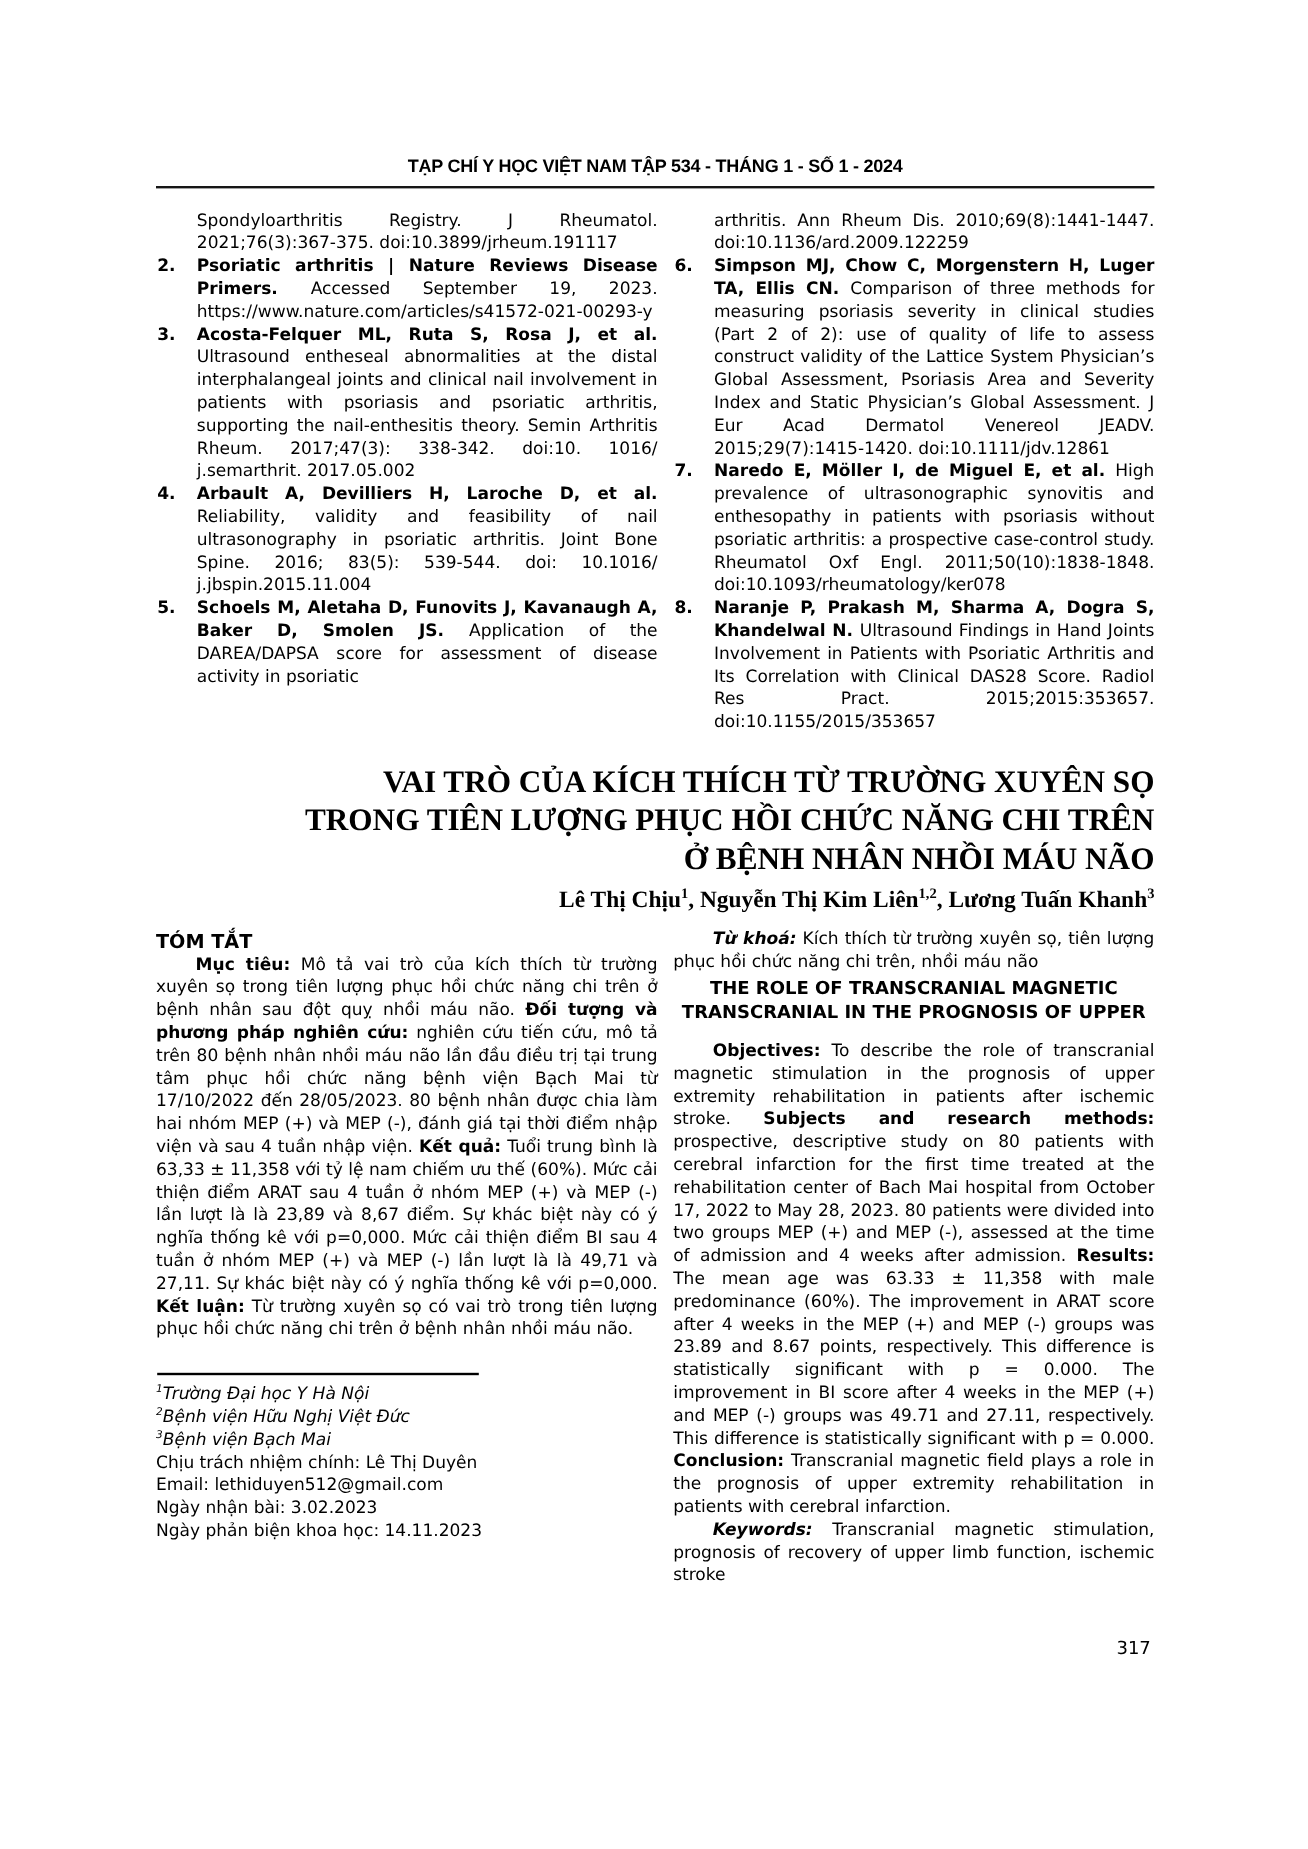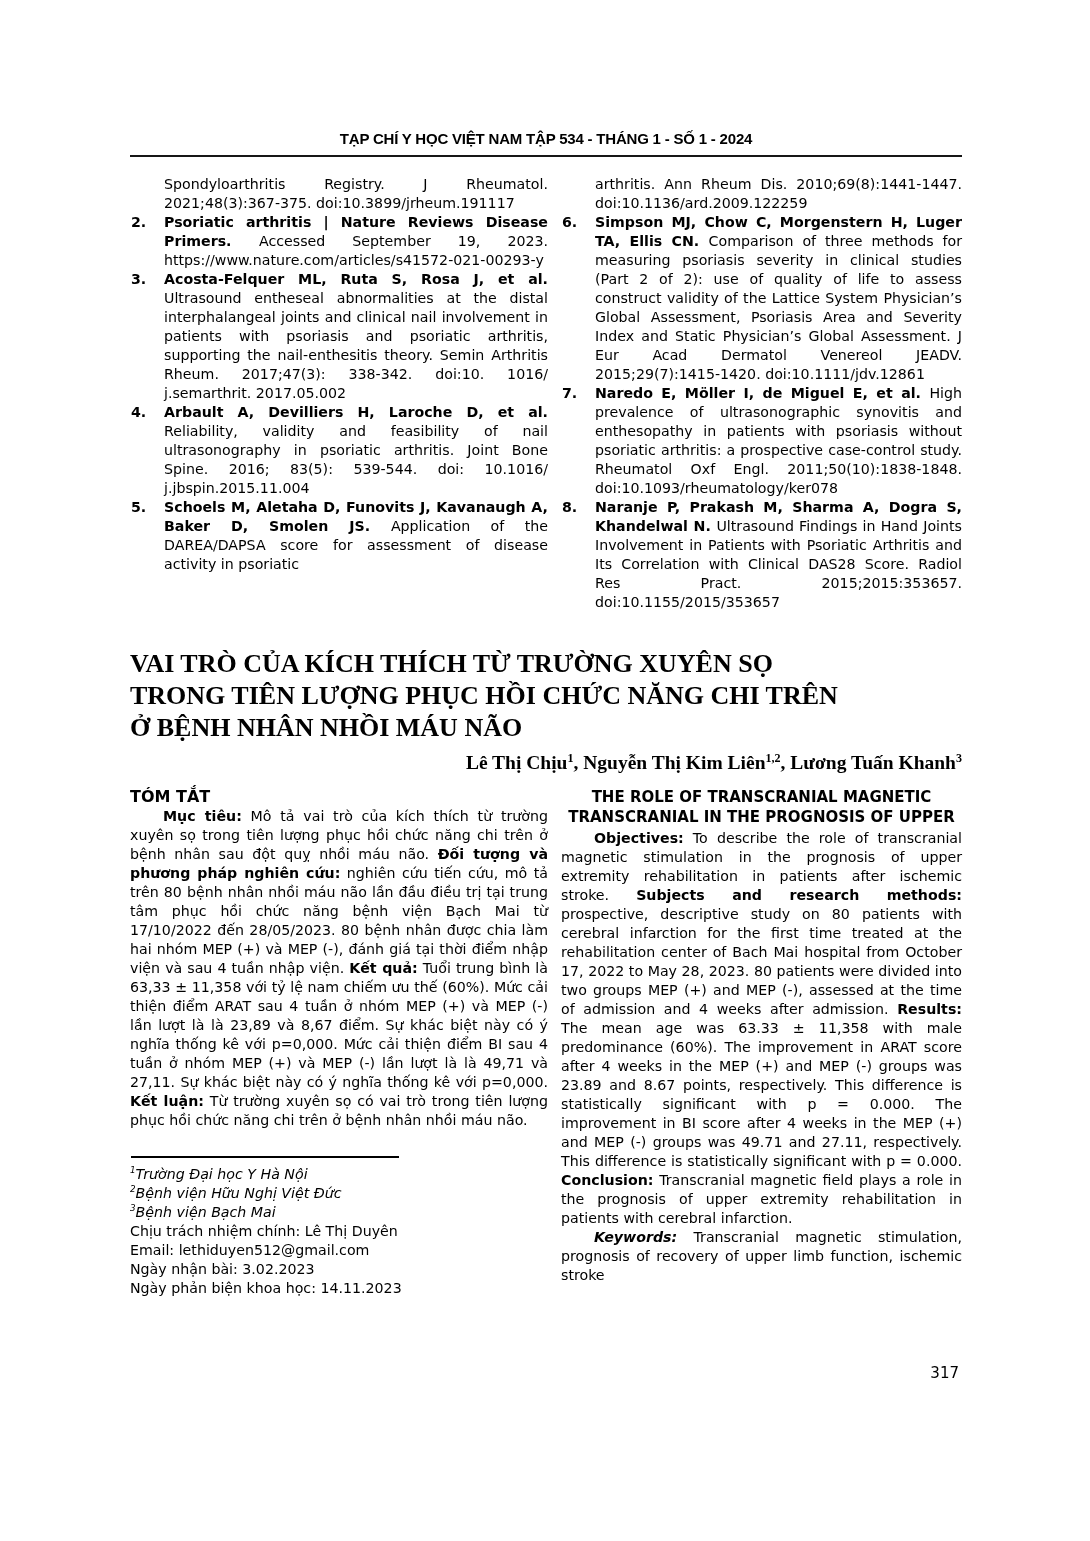--- a/index.html
+++ b/index.html
@@ -25,21 +25,21 @@
   .refs { margin-top: 18px; font-size: 14.2px; line-height: 19px; }
   .col-left  { width: 418px; }
   .col-right { width: 401px; }
   .ref-item { position: relative; padding-left: 34px; text-align: justify; }
   .ref-item.cont { }
   .ref-num { position: absolute; left: 1px; top: 0; font-weight: bold; }
   .ref-bold { font-weight: bold; }
 
   
   .article-title {
-    margin-top: 36px; text-align: left; font-weight: bold;
+    margin-top: 24px; text-align: right; font-weight: bold;
     font-family: "Liberation Serif", "DejaVu Serif", serif;
     font-size: 26px; line-height: 32px;
   }
   .article-title div { white-space: nowrap; }
   .authors-line {
     margin-top: 6px; text-align: right; font-weight: bold;
     font-family: "Liberation Serif", "DejaVu Serif", serif;
     font-size: 19.5px; line-height: 26px;
   }
   .authors-line sup { font-size: 0.62em; }
@@ -52,36 +52,36 @@
   .seg-bi { font-weight: bold; font-style: italic; }
   sup { font-size: 0.62em; vertical-align: super; line-height: 0; }
 
   
   .footnote-sep { width: 268px; border: none; border-top: 2px solid #000; margin: 26px 0 7px 1px; }
   .footnote-line { line-height: 19px; }
   .fn-i { font-style: italic; }
 
   
   .summary-heading { font-weight: bold; font-size: 16px; line-height: 21px; margin-top: 5px; }
-  .summary-title { font-weight: bold; text-align: center; font-size: 15px; line-height: 20px; margin: 1px 0 2px 0; }
+  .summary-title { font-weight: bold; text-align: center; font-size: 15px; line-height: 20px; margin: 1px 0 14px 0; }
   .summary-title div { white-space: nowrap; }
 
   .page-number { position: absolute; top: 1364px; right: 131px; font-size: 15px; }
 </style>
 </head>
 <body>
 
 <div class="page">
 
   <div class="journal-header">TẠP CHÍ Y HỌC VIỆT NAM TẬP 534 - THÁNG 1 - SỐ 1 - 2024</div>
   <hr class="header-rule">
 
   <div class="two-cols refs">
     <div class="col-left">
-        <div class="ref-item cont"><span>Spondyloarthritis Registry. J Rheumatol. 2021;48(3):367-375. doi:10.3899/jrheum.191117</span></div>
+        <div class="ref-item cont"><span>Spondyloarthritis Registry. J Rheumatol. 2021;76(3):367-375. doi:10.3899/jrheum.191117</span></div>
         <div class="ref-item"><span class="ref-num">2.</span><span class="ref-bold">Psoriatic arthritis | Nature Reviews Disease Primers. </span><span>Accessed September 19, 2023. https://www.nature.com/articles/s41572-021-00293-y</span></div>
         <div class="ref-item"><span class="ref-num">3.</span><span class="ref-bold">Acosta-Felquer ML, Ruta S, Rosa J, et al. </span><span>Ultrasound entheseal abnormalities at the distal interphalangeal joints and clinical nail involvement in patients with psoriasis and psoriatic arthritis, supporting the nail-enthesitis theory. Semin Arthritis Rheum. 2017;47(3): 338-342. doi:10. 1016/ j.semarthrit. 2017.05.002</span></div>
         <div class="ref-item"><span class="ref-num">4.</span><span class="ref-bold">Arbault A, Devilliers H, Laroche D, et al. </span><span>Reliability, validity and feasibility of nail ultrasonography in psoriatic arthritis. Joint Bone Spine. 2016; 83(5): 539-544. doi: 10.1016/ j.jbspin.2015.11.004</span></div>
         <div class="ref-item"><span class="ref-num">5.</span><span class="ref-bold">Schoels M, Aletaha D, Funovits J, Kavanaugh A, Baker D, Smolen JS. </span><span>Application of the DAREA/DAPSA score for assessment of disease activity in psoriatic</span></div>
       </div>
     <div class="col-right">
         <div class="ref-item cont"><span>arthritis. Ann Rheum Dis. 2010;69(8):1441-1447. doi:10.1136/ard.2009.122259</span></div>
         <div class="ref-item"><span class="ref-num">6.</span><span class="ref-bold">Simpson MJ, Chow C, Morgenstern H, Luger TA, Ellis CN. </span><span>Comparison of three methods for measuring psoriasis severity in clinical studies (Part 2 of 2): use of quality of life to assess construct validity of the Lattice System Physician’s Global Assessment, Psoriasis Area and Severity Index and Static Physician’s Global Assessment. J Eur Acad Dermatol Venereol JEADV. 2015;29(7):1415-1420. doi:10.1111/jdv.12861</span></div>
         <div class="ref-item"><span class="ref-num">7.</span><span class="ref-bold">Naredo E, Möller I, de Miguel E, et al. </span><span>High prevalence of ultrasonographic synovitis and enthesopathy in patients with psoriasis without psoriatic arthritis: a prospective case-control study. Rheumatol Oxf Engl. 2011;50(10):1838-1848. doi:10.1093/rheumatology/ker078</span></div>
         <div class="ref-item"><span class="ref-num">8.</span><span class="ref-bold">Naranje P, Prakash M, Sharma A, Dogra S, Khandelwal N. </span><span>Ultrasound Findings in Hand Joints Involvement in Patients with Psoriatic Arthritis and Its Correlation with Clinical DAS28 Score. Radiol Res Pract. 2015;2015:353657. doi:10.1155/2015/353657</span></div>
@@ -107,20 +107,21 @@
           <div class="footnote-line fn-i"><sup>2</sup>Bệnh viện Hữu Nghị Việt Đức</div>
           <div class="footnote-line fn-i"><sup>3</sup>Bệnh viện Bạch Mai</div>
           <div class="footnote-line">Chịu trách nhiệm chính: Lê Thị Duyên</div>
           <div class="footnote-line">Email: lethiduyen512@gmail.com</div>
           <div class="footnote-line">Ngày nhận bài: 3.02.2023</div>
           <div class="footnote-line">Ngày phản biện khoa học: 14.11.2023</div>
         </div>
     </div>
 
     <div class="col-right">
+      <div class="para"><span class="seg-bi">Từ khoá:</span><span> Kích thích từ trường xuyên sọ, tiên lượng phục hồi chức năng chi trên, nhồi máu não</span></div>
       <div class="summary-title">
           <div>THE ROLE OF TRANSCRANIAL MAGNETIC</div>
           <div>TRANSCRANIAL IN THE PROGNOSIS OF UPPER</div>
         </div>
       <div class="para"><span class="seg-b">Objectives:</span><span> To describe the role of transcranial magnetic stimulation in the prognosis of upper extremity rehabilitation in patients after ischemic stroke. </span><span class="seg-b">Subjects and research methods:</span><span> prospective, descriptive study on 80 patients with cerebral infarction for the first time treated at the rehabilitation center of Bach Mai hospital from October 17, 2022 to May 28, 2023. 80 patients were divided into two groups MEP (+) and MEP (-), assessed at the time of admission and 4 weeks after admission. </span><span class="seg-b">Results:</span><span> The mean age was 63.33 ± 11,358 with male predominance (60%). The improvement in ARAT score after 4 weeks in the MEP (+) and MEP (-) groups was 23.89 and 8.67 points, respectively. This difference is statistically significant with p = 0.000. The improvement in BI score after 4 weeks in the MEP (+) and MEP (-) groups was 49.71 and 27.11, respectively. This difference is statistically significant with p = 0.000. </span><span class="seg-b">Conclusion:</span><span> Transcranial magnetic field plays a role in the prognosis of upper extremity rehabilitation in patients with cerebral infarction.</span></div>
       <div class="para"><span class="seg-bi">Keywords:</span><span> Transcranial magnetic stimulation, prognosis of recovery of upper limb function, ischemic stroke</span></div>
     </div>
 
   </div>
 

